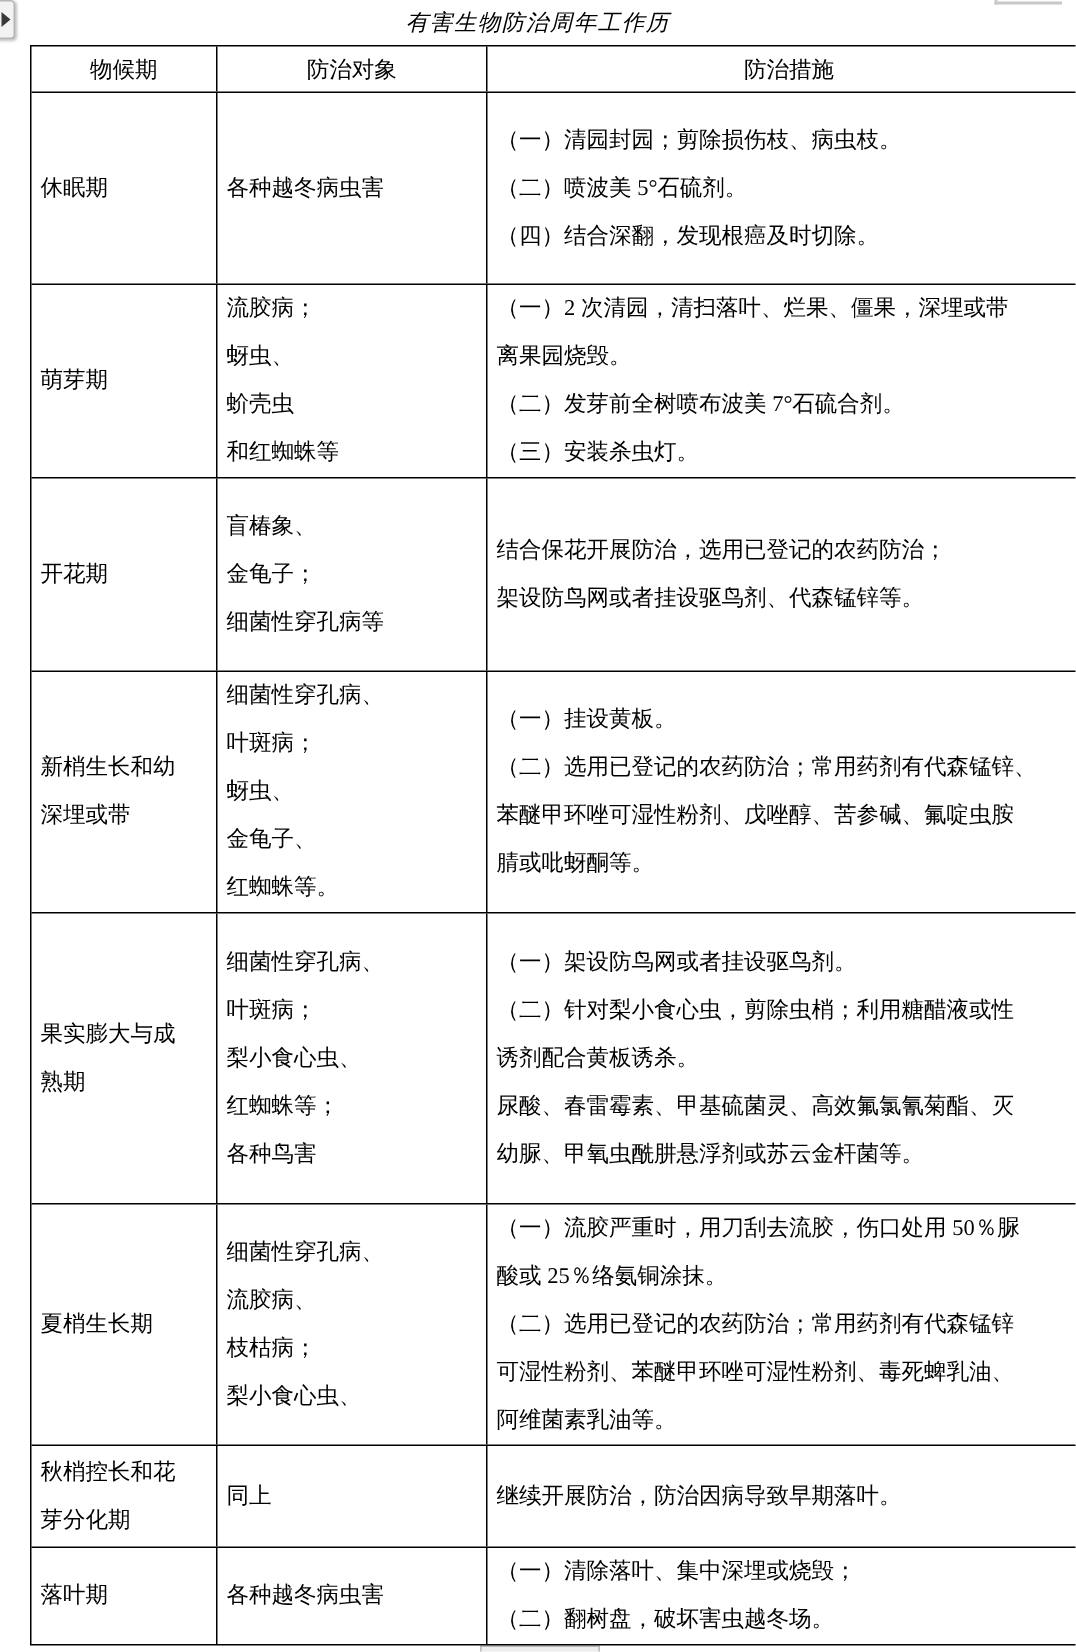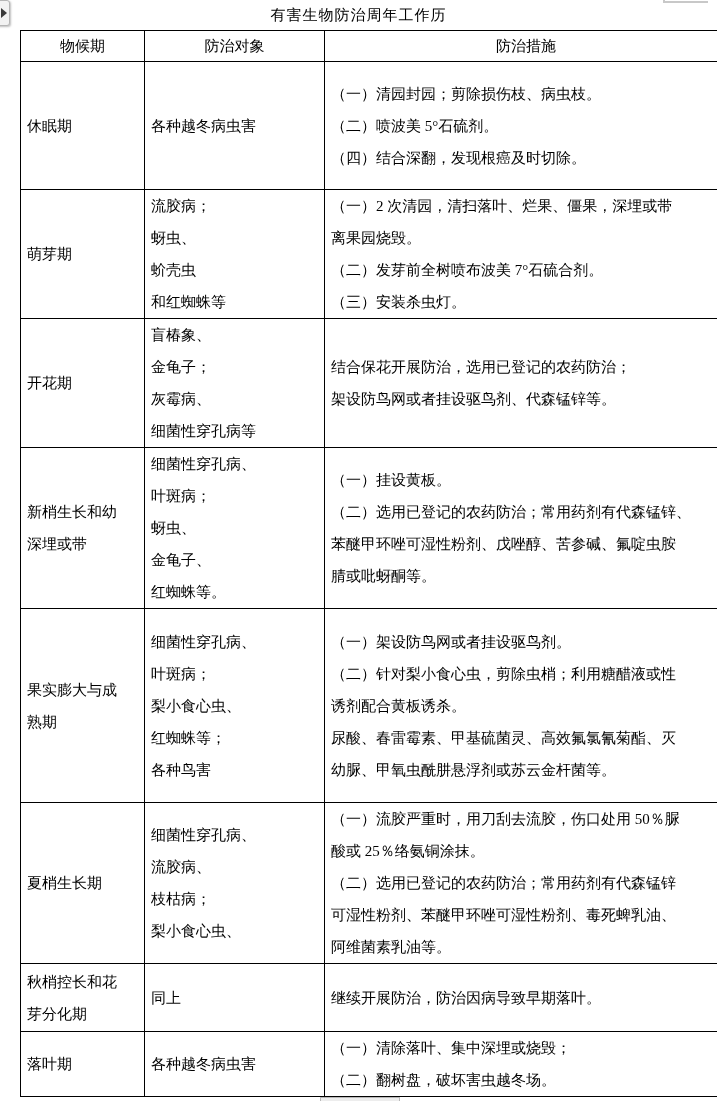--- a/index.html
+++ b/index.html
@@ -10,20 +10,21 @@
     font-family: "Liberation Serif", "DejaVu Serif", serif;
     color: #000;
     overflow: hidden;
   }
   .doc-title {
     padding-top: 6px;
     text-align: center;
     font-size: 15px;
     letter-spacing: 1px;
     height: 24px;
+    font-style: italic;
   }
   .work-table {
     position: absolute;
     left: 8px; top: 30px;
     width: 708px;
     border: 1.5px solid #000;
     display: flex;
     flex-direction: column;
     margin-left: 12px;
   }
@@ -143,21 +144,20 @@
       </div>
   </div>
 
   <div class="row r3">
     <div class="cell c1">
         <div class="line">开花期</div>
       </div>
     <div class="cell c2">
         <div class="line">盲椿象、</div>
         <div class="line">金龟子；</div>
-        <div class="line">灰霉病、</div>
         <div class="line">细菌性穿孔病等</div>
       </div>
     <div class="cell c3">
         <div class="line">结合保花开展防治，选用已登记的农药防治；</div>
         <div class="line">架设防鸟网或者挂设驱鸟剂、代森锰锌等。</div>
       </div>
   </div>
 
   <div class="row r4">
     <div class="cell c1">

